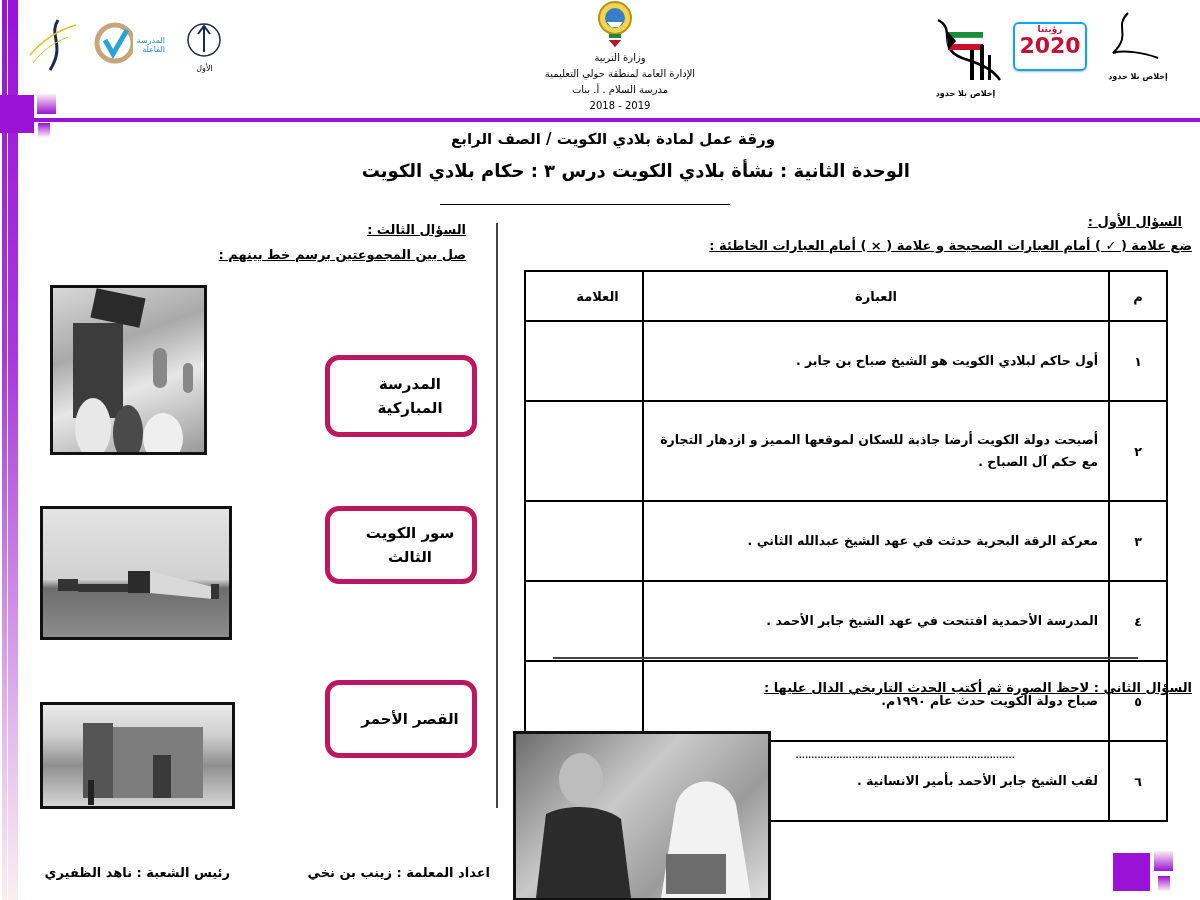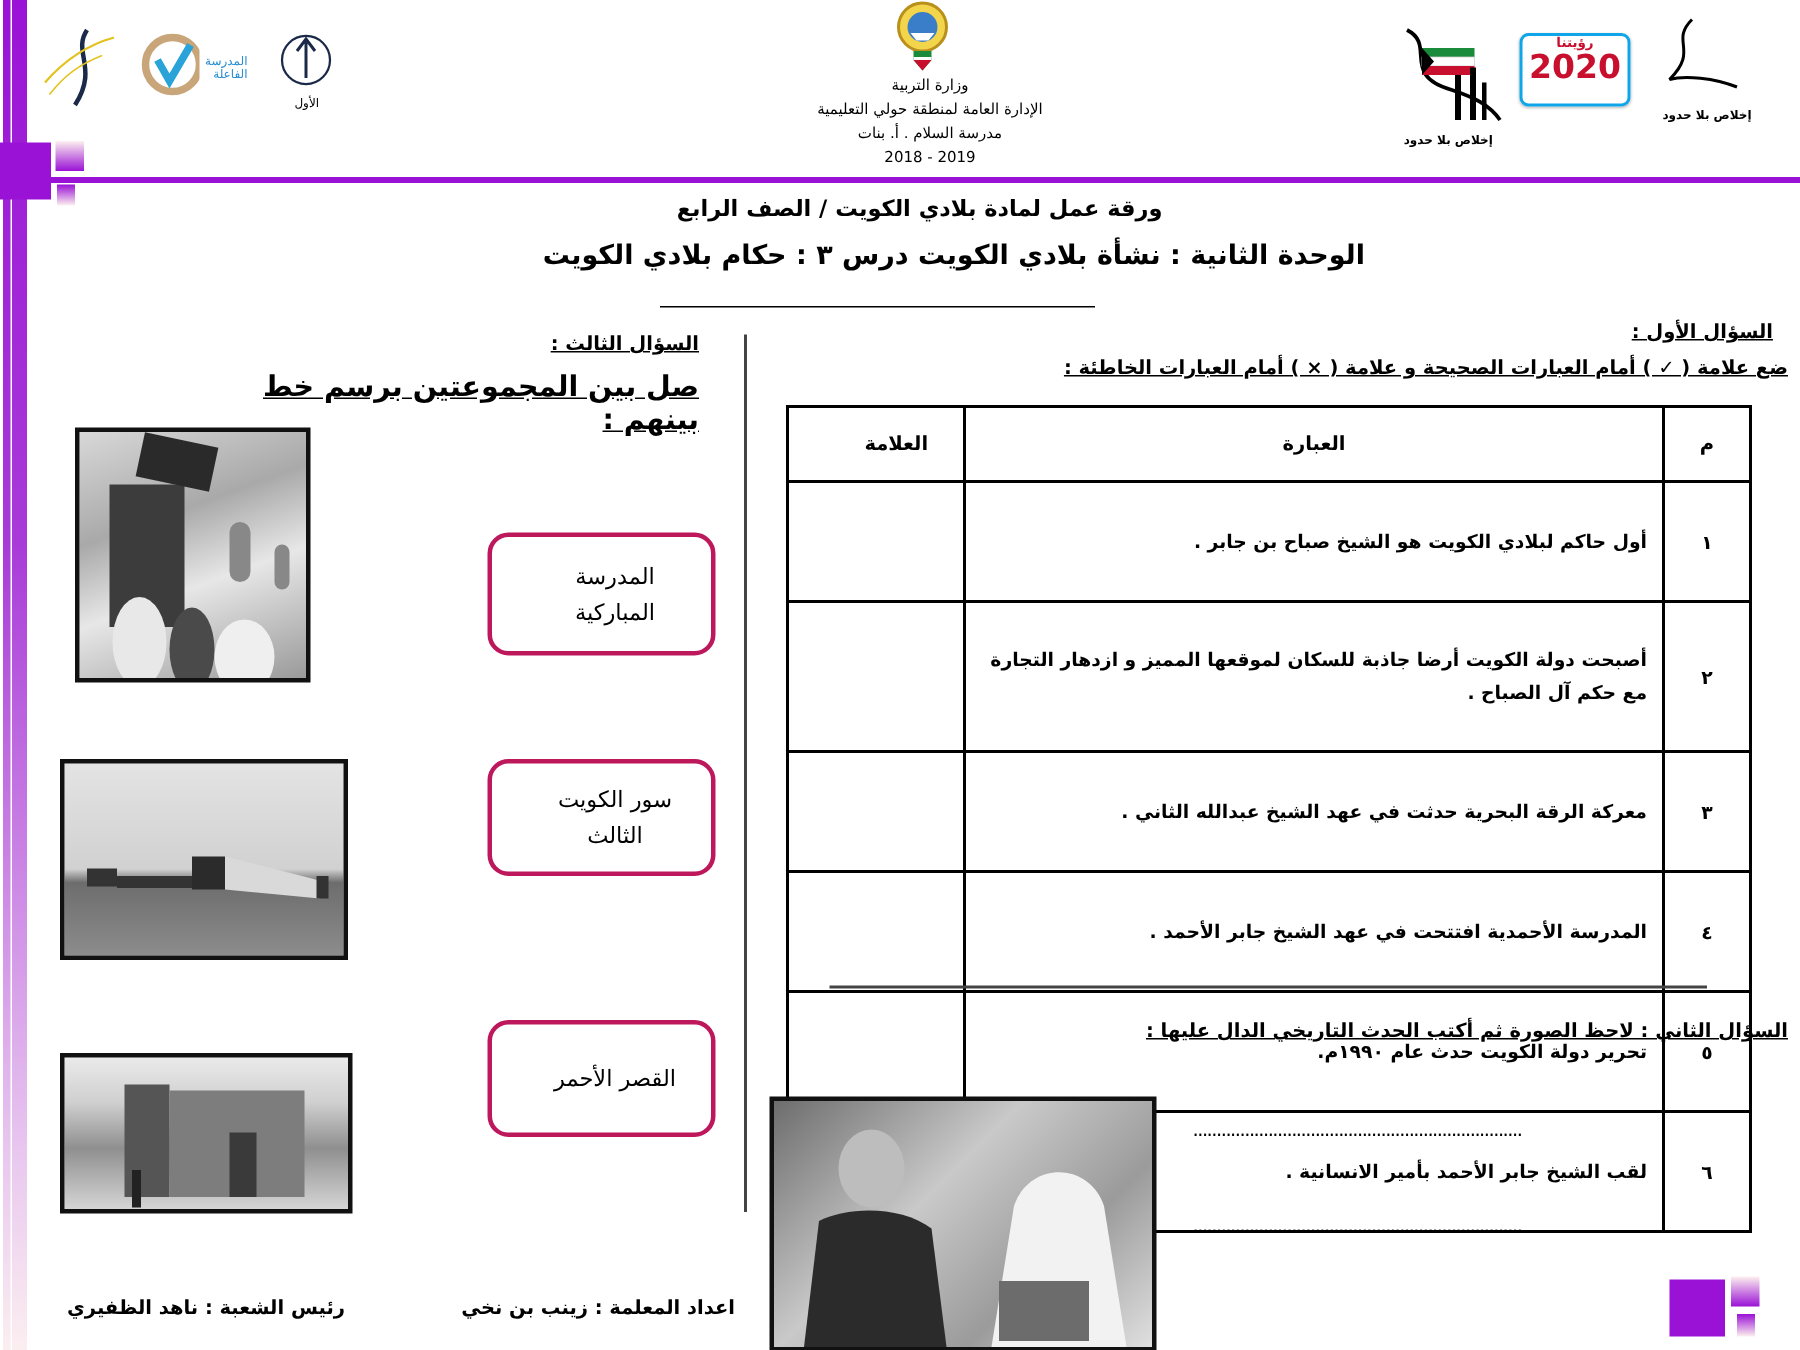--- a/index.html
+++ b/index.html
@@ -62,32 +62,32 @@
   .q2-head { left:540px; top:680px; width:652px; font-size:13px; text-decoration:underline; }
   .dots { left:795px; font-size:13px; letter-spacing:-1px; overflow:hidden; white-space:nowrap; width:372px; }
 
   .photo { border:3px solid #111; box-sizing:border-box; overflow:hidden; }
   .ph-ban { left:513px; top:731px; width:258px; height:170px;
     background:linear-gradient(135deg,#6d6d6d,#c9c9c9 40%,#9b9b9b 70%,#e0e0e0); }
 
   .divider { left:496px; top:223px; width:2px; height:585px; background:#444; }
 
   .q3-head { left:300px; top:222px; width:166px; font-size:13px; text-decoration:underline; }
-  .q3-inst { left:150px; top:247px; width:316px; font-size:19px; text-decoration:underline; }
+  .q3-inst { left:150px; top:247px; width:316px; font-size:13px; text-decoration:underline; }
 
   .ph1 { left:50px; top:285px; width:157px; height:170px;
     background:linear-gradient(160deg,#d8d8d8,#a9a9a9 35%,#e7e7e7 60%,#9a9a9a); }
   .ph2 { left:40px; top:506px; width:192px; height:134px;
     background:linear-gradient(#e3e3e3 0%, #d1d1d1 55%, #6d6d6d 62%, #8c8c8c 100%); }
   .ph3 { left:40px; top:702px; width:195px; height:107px;
     background:linear-gradient(#eaeaea 0%, #cfcfcf 30%, #8f8f8f 60%, #d5d5d5 100%); }
 
-  .match-box { left:325px; width:152px; height:78px; border:3px solid #be185d; border-radius:14px;
+  .match-box { left:325px; width:152px; height:78px; border:5px solid #be185d; border-radius:14px;
     box-sizing:border-box; display:flex; align-items:center; justify-content:center;
-    text-align:center; direction:rtl; font-size:15px; font-weight:normal; line-height:24px;padding-left:18px; }
+    text-align:center; direction:rtl; font-size:15px; font-weight:bold; line-height:24px;padding-left:18px; }
   .mb1 { top:355px; height:82px; }
   .mb2 { top:506px; }
   .mb3 { top:680px; }
 
   .footer-teacher { left:290px; top:865px; width:200px; font-size:13px; }
   .footer-head { left:25px; top:865px; width:205px; font-size:13px; }
 </style>
 </head>
 <body>
 
@@ -188,21 +188,21 @@
     <td class="col-text">معركة الرقة البحرية حدثت في عهد الشيخ عبدالله الثاني .</td>
     <td class="col-mark"></td>
   </tr>
   <tr>
     <td class="col-num">٤</td>
     <td class="col-text">المدرسة الأحمدية افتتحت في عهد الشيخ جابر الأحمد .</td>
     <td class="col-mark"></td>
   </tr>
   <tr>
     <td class="col-num">٥</td>
-    <td class="col-text">تحرير دولة الكويت حدث عام ١٩٩٠م.</td>
+    <td class="col-text">صباح دولة الكويت حدث عام ١٩٩٠م.</td>
     <td class="col-mark"></td>
   </tr>
   <tr>
     <td class="col-num">٦</td>
     <td class="col-text">لقب الشيخ جابر الأحمد بأمير الانسانية .</td>
     <td class="col-mark"></td>
   </tr>
 </tbody>
   </table>
 

